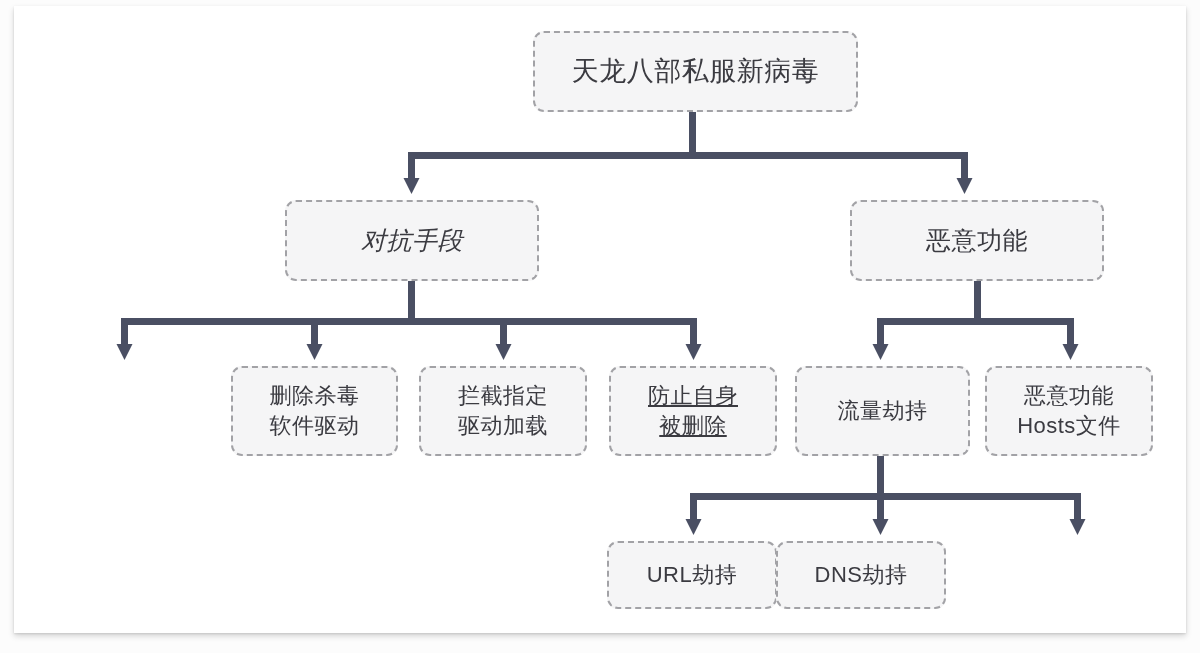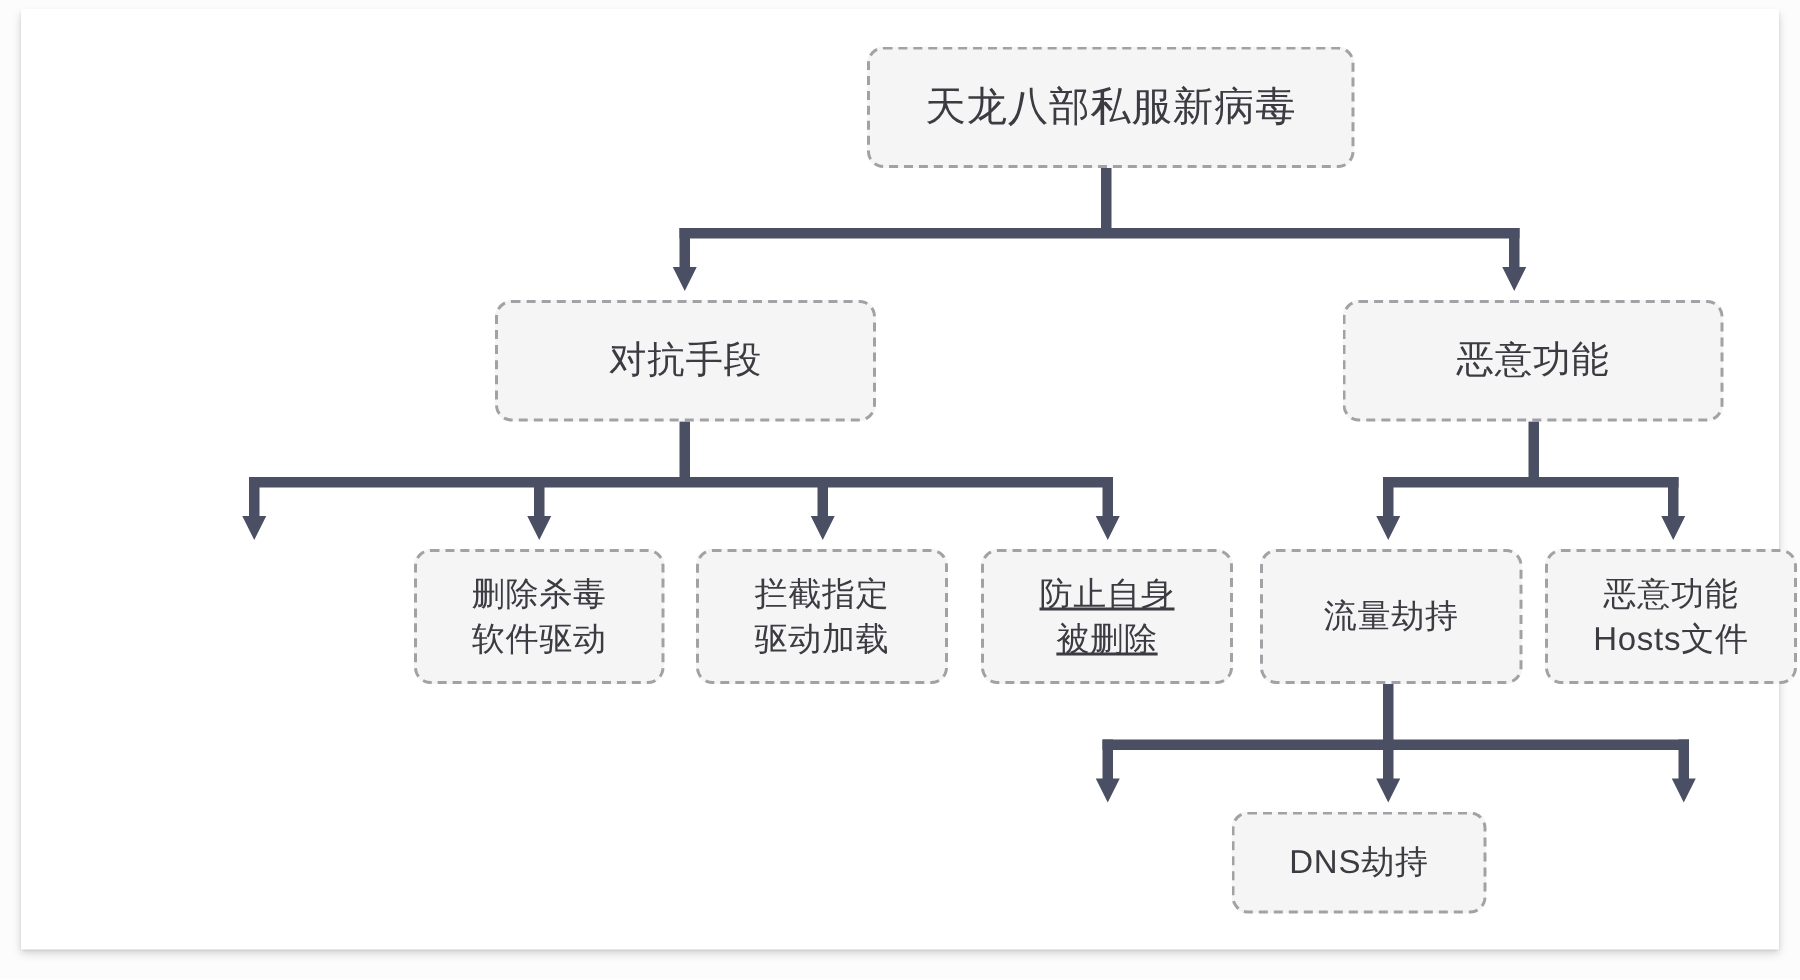--- a/index.html
+++ b/index.html
@@ -31,21 +31,20 @@
     background: #ffffff;
     box-shadow: 0 3px 6px rgba(0,0,0,0.16), 0 1px 2px rgba(0,0,0,0.10);
   }
 
   #diagram {
     position: absolute;
     left: 0;
     top: 0;
     width: 1048px;
     height: 653px;
-    margin-left: 45px;
   }
 
   svg.connectors {
     position: absolute;
     left: 0;
     top: 0;
     width: 1200px;
     height: 653px;
     pointer-events: none;
   }
@@ -142,38 +141,39 @@
         <polygon points="685.5,519 701.5,519 693.5,535"></polygon>
         <rect x="877" y="493" width="7" height="28"></rect>
         <polygon points="872.5,519 888.5,519 880.5,535"></polygon>
         <rect x="1074" y="493" width="7" height="28"></rect>
         <polygon points="1069.5,519 1085.5,519 1077.5,535"></polygon>
       </g>
     </svg>
 
     <div class="node root" style="left:533px; top:31px; width:325px; height:81px;">天龙八部私服新病毒</div>
 
-    <div class="node level2" style="left:285px; top:200px; width:254px; height:81px;">对抗手段</div>
+    <div class="node level2" style="left:285px; top:200px; width:254px; height:81px;font-style:italic;">对抗手段</div>
 
     <div class="node level2" style="left:850px; top:200px; width:254px; height:81px;">恶意功能</div>
 
 
     <div class="node level3" style="left:231px; top:366px; width:167px; height:90px;">删除杀毒
 软件驱动</div>
 
     <div class="node level3" style="left:419px; top:366px; width:168px; height:90px;">拦截指定
 驱动加载</div>
 
     <div class="node level3" style="left:609px; top:366px; width:168px; height:90px;text-decoration:underline;">防止自身
 被删除</div>
 
     <div class="node level3" style="left:795px; top:366px; width:175px; height:90px;">流量劫持</div>
 
     <div class="node level3" style="left:985px; top:366px; width:168px; height:90px;">恶意功能
 Hosts文件</div>
 
+    <div class="node level4" style="left:607px; top:541px; width:170px; height:68px;">URL劫持</div>
 
     <div class="node level4" style="left:776px; top:541px; width:170px; height:68px;">DNS劫持</div>
 
 
 
   </div>
 </div>
 
 </body></html>

